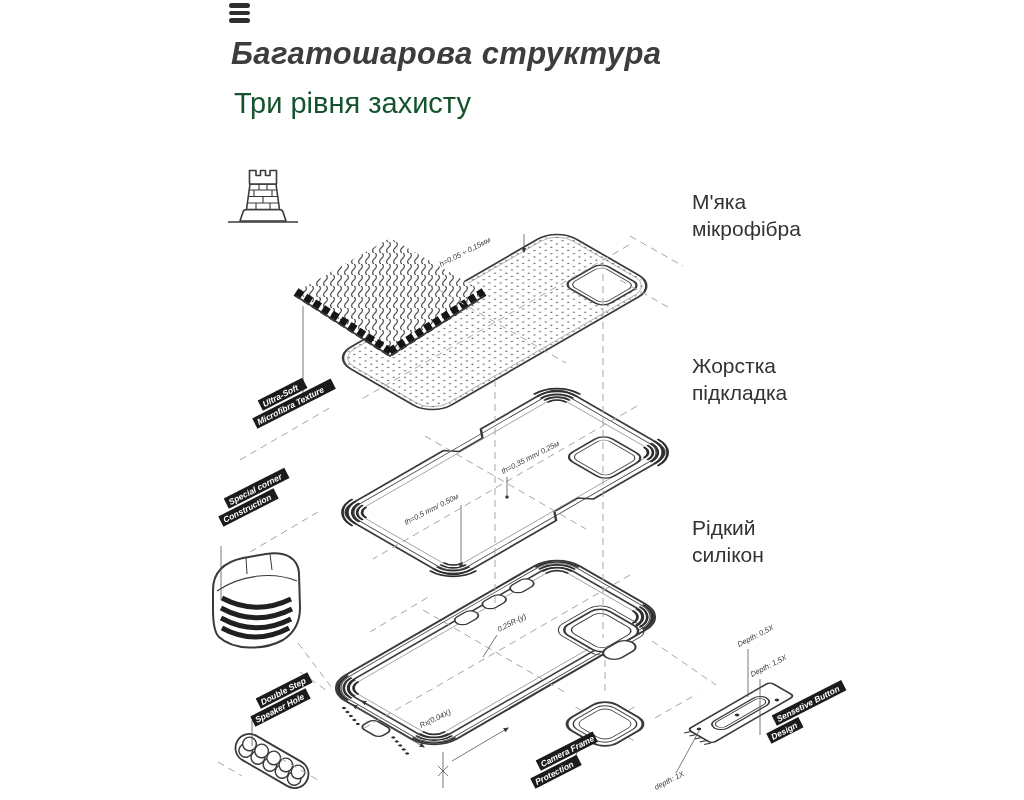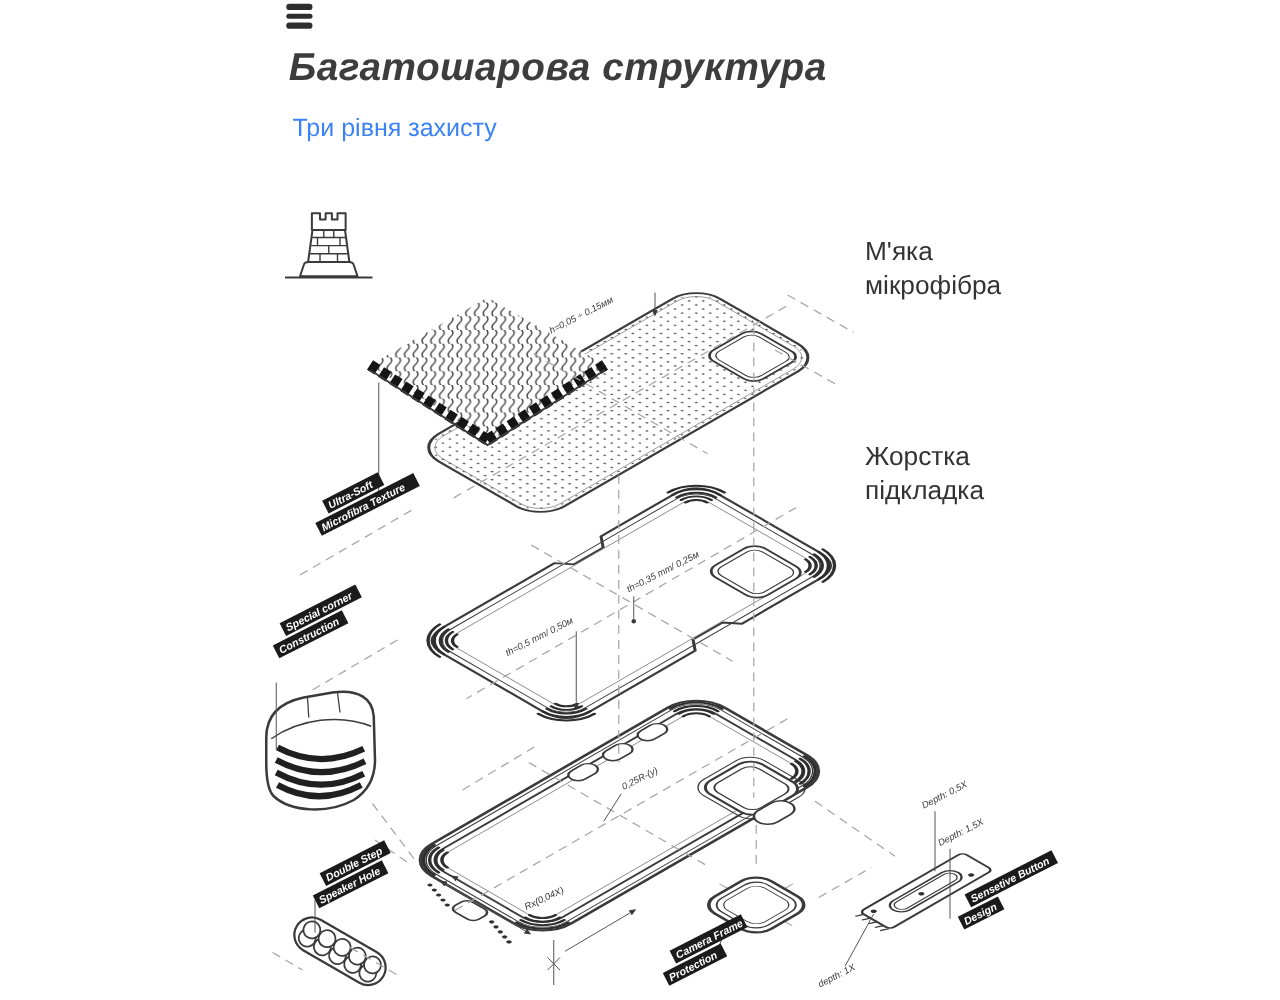--- a/index.html
+++ b/index.html
@@ -2,21 +2,21 @@
 <html><head>
 <meta charset="utf-8">
 <style>
   html,body{margin:0;padding:0;background:#fff;}
   .canvas{position:relative;width:1024px;height:800px;background:#ffffff;
           font-family:"Liberation Sans",sans-serif;overflow:hidden;border-radius:10px;}
   .menu{position:absolute;left:229px;top:3px;width:22px;cursor:pointer;}
   .menu span{display:block;width:21px;height:4.5px;border-radius:2.5px;background:#2e2e2e;margin-bottom:3px;}
   .title{position:absolute;left:231px;top:36px;margin:0;font-size:31px;font-weight:bold;
          font-style:italic;color:#3d3d3d;letter-spacing:.4px;white-space:nowrap;}
-  .subtitle{position:absolute;left:234px;top:89px;font-size:20px;line-height:28px;color:#3b82f6;}
+  .subtitle{position:absolute;left:234px;top:89px;font-size:29px;line-height:28px;color:#14532d;}
   .side-label{position:absolute;left:692px;font-size:21px;line-height:27px;color:#333;white-space:nowrap;}
   svg.diagram{position:absolute;left:0;top:0;}
   svg text{font-family:"Liberation Sans",sans-serif;}
   .ann{font-size:7.5px;font-style:italic;fill:#3a3a3a;}
   .tag-bg{fill:#1b1b1b;}
   .tag-tx{font-size:8.5px;font-weight:bold;font-style:italic;fill:#ffffff;}
   .ln{stroke:#3a3a3a;fill:none;}
   .lt{stroke:#8a8a8a;fill:none;}
   .dash{stroke:#a6a6a6;stroke-width:1;fill:none;stroke-dasharray:7 5;}
   .rib{stroke:#2e2e2e;stroke-width:2.2;fill:none;stroke-linecap:round;}
@@ -39,20 +39,24 @@
     <div>Три рівня захисту</div>
   </div>
 
   <div class="side-label" style="top:188px">
     <div>М'яка</div>
     <div>мікрофібра</div>
   </div>
   <div class="side-label" style="top:352px">
     <div>Жорстка</div>
     <div>підкладка</div>
+  </div>
+  <div class="side-label" style="top:514px">
+    <div>Рідкий</div>
+    <div>силікон</div>
   </div>
 
   <svg class="diagram" width="1024" height="800" viewBox="0 0 1024 800">
     <defs>
       <pattern id="dots" width="6.5" height="6.5" patternUnits="userSpaceOnUse">
         <circle cx="3" cy="3" r="0.85" fill="#5a5a5a"></circle>
       </pattern>
       <pattern id="fur" width="7" height="11" patternUnits="userSpaceOnUse">
         <path d="M3.5,-1 C6,1.5 6,3.5 3.5,5.5 C1,7.5 1,9.5 3.5,12" stroke="#4a4a4a" stroke-width="1.2" fill="none"></path>
       </pattern>

